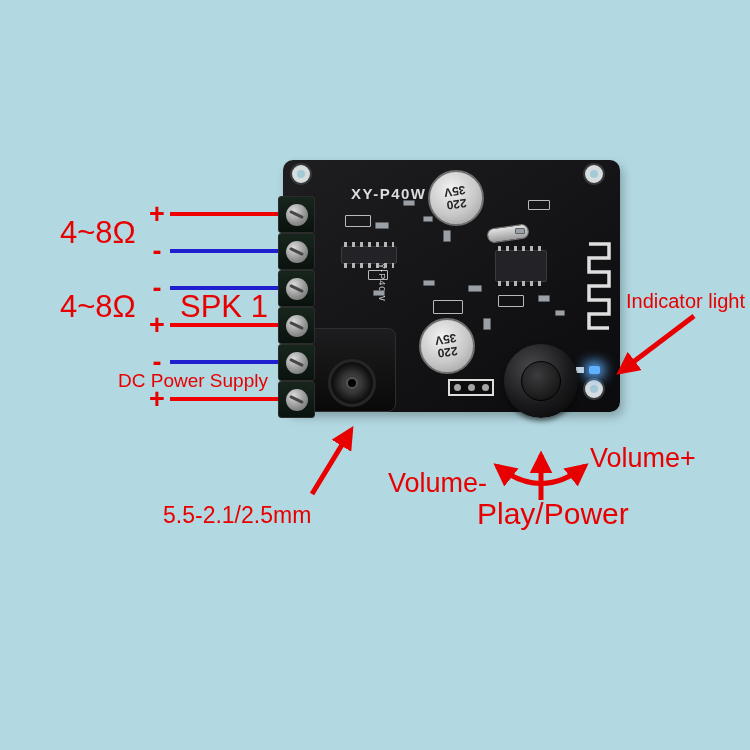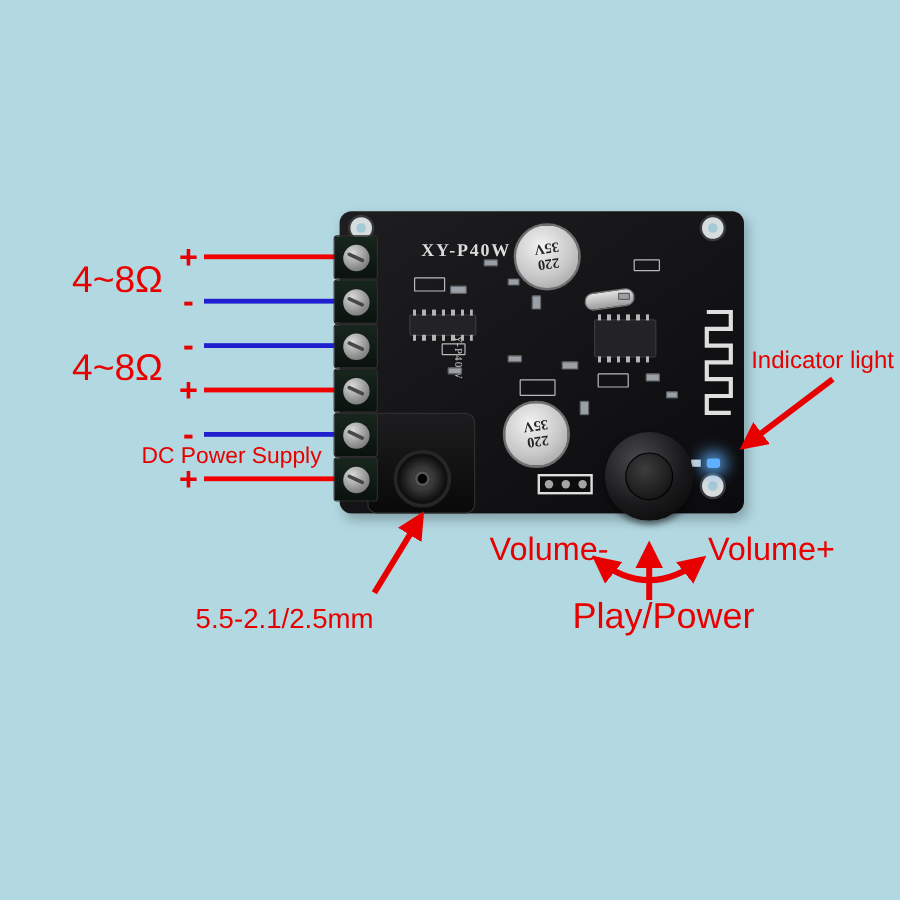--- a/index.html
+++ b/index.html
@@ -16,23 +16,23 @@
   .ann { position:absolute; color:var(--annotation,#e80000); white-space:nowrap; line-height:1.15; }
 
   
   .wire { position:absolute; left:170px; width:126px; height:4px; }
   .wire.red  { background:var(--wire-red,#f10000); }
   .wire.blue { background:var(--wire-blue,#1f1fd0); }
   .sign { position:absolute; left:146px; width:22px; text-align:center;
           color:var(--annotation,#e80000); font-size:27px; font-weight:bold; line-height:26px; }
 
   
-  .board { position:absolute; left:283px; top:176px; width:337px; height:252px;
+  .board { position:absolute; left:283px; top:160px; width:337px; height:252px;
            background:linear-gradient(145deg,#1e1e21,#0b0b0d);
-           border-radius:10px; box-shadow:3px 5px 10px rgba(0,0,0,.25);font-family:Liberation Serif, serif; }
+           border-radius:10px; box-shadow:3px 5px 10px rgba(0,0,0,.25); }
   .hole { position:absolute; width:18px; height:18px; border-radius:50%;
           background:#a5cad7; border:5px solid #d7dcde; box-shadow:0 0 0 2px #38383a; }
   .model-top { position:absolute; left:68px; top:25px; font-size:15px; font-weight:bold;
                color:#dcdcdc; letter-spacing:1.5px; }
   .model-side { position:absolute; left:104px; top:96px; font-size:9px; color:#c8c8c8;
                 transform:rotate(90deg); transform-origin:left top; letter-spacing:1px; }
 
   .terminal { position:absolute; left:278px; width:37px; height:37px;
               background:linear-gradient(#17261d,#0a120e); border:1px solid #2c2c2c; border-radius:3px; }
   .terminal .screw { position:absolute; left:7px; top:7px; width:22px; height:22px; border-radius:50%;
@@ -90,20 +90,21 @@
 
   <div class="sign" style="top:201px;">+</div>
   <div class="wire red" style="top:212px;"></div>
   <div class="ann" style="left:60px; top:215px; font-size:31px;">4~8Ω</div>
   <div class="sign" style="top:238px;">-</div>
   <div class="wire blue" style="top:249px;"></div>
 
   <div class="sign" style="top:275px;">-</div>
   <div class="wire blue" style="top:286px;"></div>
   <div class="ann" style="left:60px; top:289px; font-size:31px;">4~8Ω</div>
+  <div class="ann" style="left:180px; top:289px; font-size:31px;">SPK 1</div>
   <div class="sign" style="top:312px;">+</div>
   <div class="wire red" style="top:323px;"></div>
 
   <div class="sign" style="top:349px;">-</div>
   <div class="wire blue" style="top:360px;"></div>
   <div class="ann" style="left:118px; top:370px; font-size:19px;">DC Power Supply</div>
   <div class="sign" style="top:386px;">+</div>
   <div class="wire red" style="top:397px;"></div>
 
   <div class="board">
@@ -205,21 +206,21 @@
         <div class="slot"></div>
       </div>
     </div>
   <div class="terminal" style="top:381px;">
       <div class="screw">
         <div class="slot"></div>
       </div>
     </div>
 
   <div class="ann" style="left:626px; top:290px; font-size:20px;">Indicator light</div>
-  <div class="ann" style="left:388px; top:443px; font-size:27px;margin-left:20px;">Volume-</div>
+  <div class="ann" style="left:388px; top:468px; font-size:27px;">Volume-</div>
   <div class="ann" style="left:590px; top:443px; font-size:27px;">Volume+</div>
   <div class="ann" style="left:477px; top:497px; font-size:30px;">Play/Power</div>
   <div class="ann" style="left:163px; top:502px; font-size:23px;">5.5-2.1/2.5mm</div>
 
   <svg class="overlay" width="750" height="750" viewBox="0 0 750 750">
     <defs>
       <marker id="ah" viewBox="0 0 10 10" refX="8" refY="5" markerWidth="4.6" markerHeight="4.6" orient="auto-start-reverse">
         <path class="arrowhead" d="M0,0 L10,5 L0,10 z"></path>
       </marker>
     </defs>

